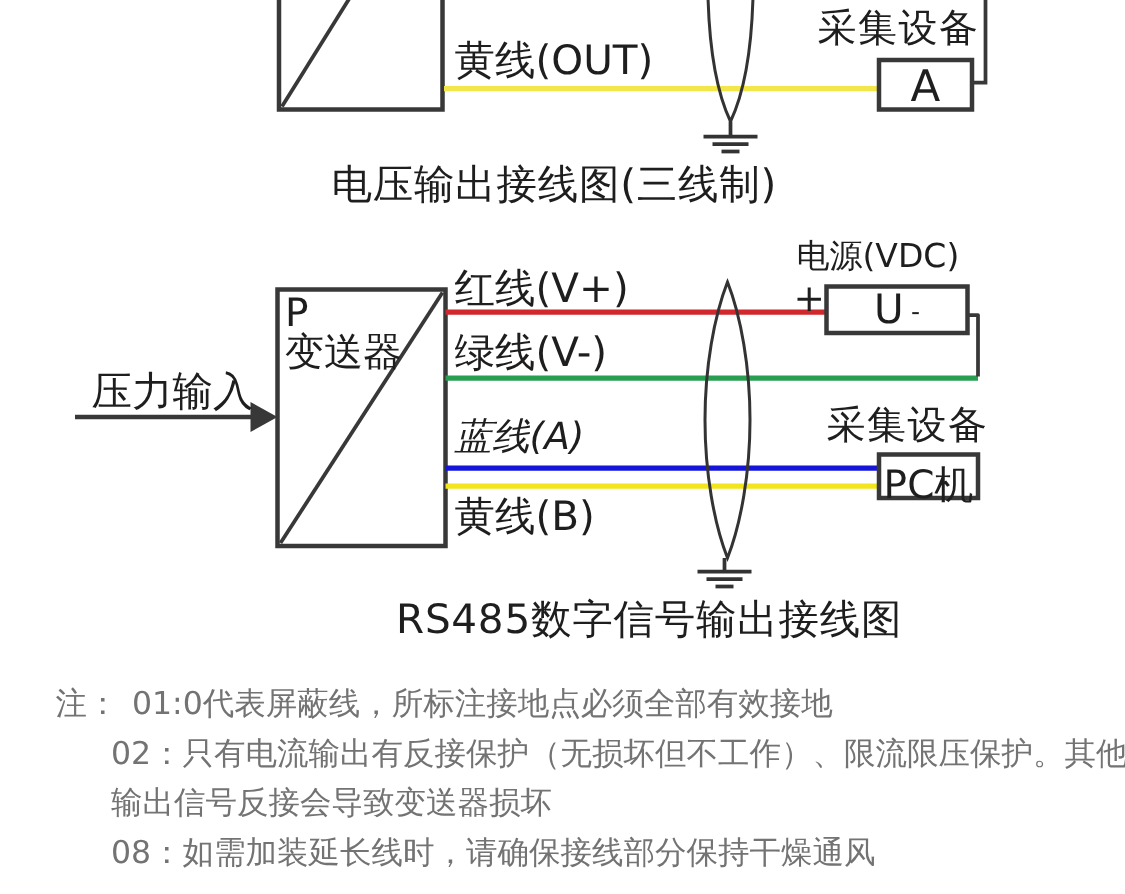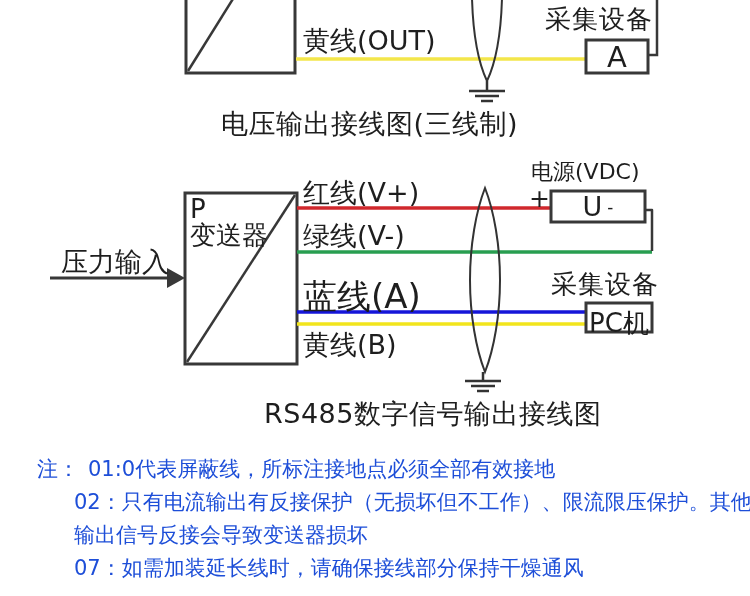--- a/index.html
+++ b/index.html
@@ -17,31 +17,31 @@
   .lbl-yellow-out{left:303px;top:26px;font-size:27px;}
   .lbl-collector-top{left:545px;top:5px;font-size:26px;letter-spacing:1px;}
   .box-a{left:586px;top:40px;width:62px;height:33px;font-size:29px;}
   .cap-top{left:221px;top:109px;font-size:27px;letter-spacing:0.5px;}
 
   
   .lbl-pressure{left:61px;top:247px;font-size:27px;}
   .lbl-transmitter{left:190px;top:196px;font-size:26px;line-height:26px;}
   .lbl-wire-red{left:303px;top:178px;font-size:27px;}
   .lbl-wire-green{left:303px;top:221px;font-size:27px;text-align:right;}
-  .lbl-wire-blue{left:303px;top:277px;font-size:34px;}
+  .lbl-wire-blue{left:303px;top:277px;font-size:25px;font-style:italic;}
   .lbl-wire-yellow{left:303px;top:330px;font-size:27px;}
   .lbl-power{left:531px;top:160px;font-size:22px;}
   .lbl-plus{left:529px;top:185px;font-size:25px;}
   .box-u{left:551px;top:191px;width:94px;height:31px;font-size:27px;}
   .lbl-collector-mid{left:551px;top:270px;font-size:26px;letter-spacing:1px;}
   .box-pc{left:586px;top:303px;width:66px;height:41px;font-size:26px;}
   .cap-rs485{left:264px;top:399px;font-size:27px;letter-spacing:0.5px;}
 
   
-  .note{position:absolute;font-size:21px;white-space:nowrap;color:#1d4ed8;}
+  .note{position:absolute;font-size:21px;white-space:nowrap;color:#737373;}
   .note-1{left:37px;top:455px;}
   .note-1 .note-item{margin-left:9px;}
   .note-2{left:74px;top:488px;}
   .note-3{left:74px;top:521px;}
   .note-4{left:74px;top:554px;}
 </style>
 </head>
 <body>
 
 <div class="stage">
@@ -114,15 +114,15 @@
 
   <div class="label lbl-collector-mid">采集设备</div>
   <div class="boxtext box-pc">PC机</div>
   <div class="label cap-rs485">RS485数字信号输出接线图</div>
 
   <div class="note note-1">
     <span>注：</span><span class="note-item">01:0代表屏蔽线，所标注接地点必须全部有效接地</span>
   </div>
   <div class="note note-2">02：只有电流输出有反接保护（无损坏但不工作）、限流限压保护。其他</div>
   <div class="note note-3">输出信号反接会导致变送器损坏</div>
-  <div class="note note-4">07：如需加装延长线时，请确保接线部分保持干燥通风</div>
+  <div class="note note-4">08：如需加装延长线时，请确保接线部分保持干燥通风</div>
 
 </div>
 
 </body></html>

